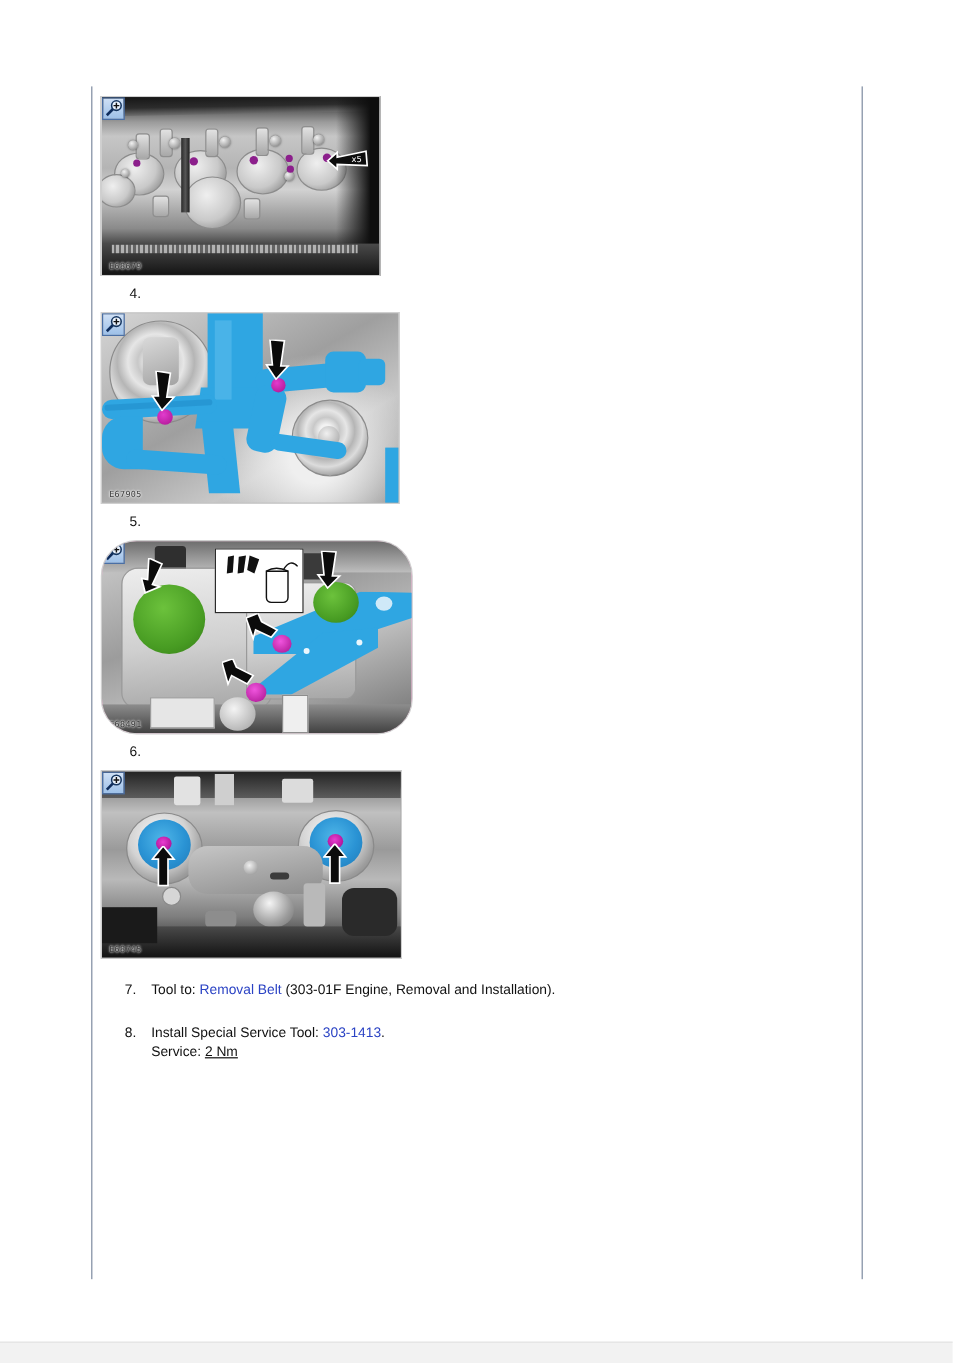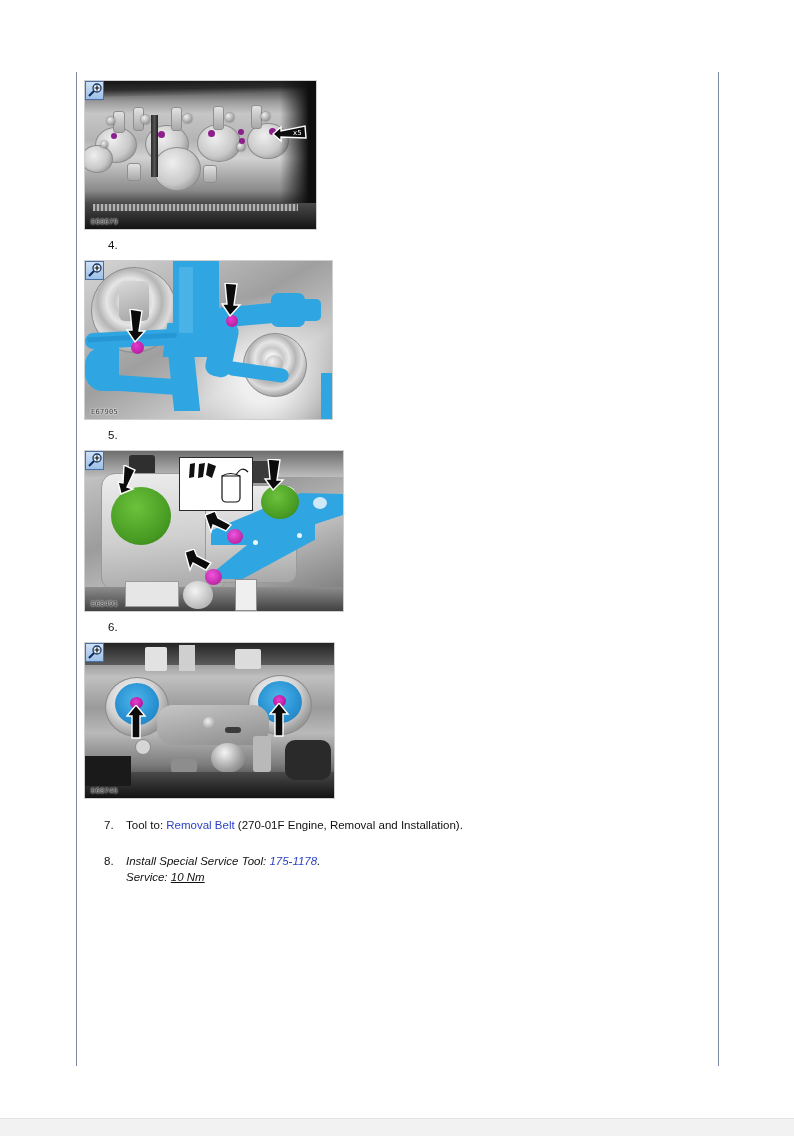--- a/index.html
+++ b/index.html
@@ -104,21 +104,21 @@
     line-height: 16px;
     padding-left: 20px;
   }
   .step-row .num {
     width: 22px;
     flex: 0 0 22px;
     text-align: left;
   }
   .step-row .body { flex: 1 1 auto; }
   .lnk { color: #2b43c4; }
-  .ital { font-style: italic; }
+  .ital { }
   .udl { text-decoration: underline; }
 
   
   .ph { position: absolute; }
   .arrow-blk { position: absolute; z-index: 20; }
   .dot { position: absolute; border-radius: 50%; z-index: 18; }
 
   
   #fig1 .fig-frame { width: 231px; height: 148px; background:#1d1d1d; }
   #fig1 .bg {
@@ -168,21 +168,21 @@
     position:absolute; border-radius:50%;
     background:
       radial-gradient(circle at 45% 40%, #f2f2f2 0 10%, #c8c8c8 22%, #e6e6e6 34%, #b5b5b5 47%, #dcdcdc 60%, #9d9d9d 76%, #c4c4c4 88%, #8f8f8f 100%);
     border:1px solid #8b8b8b;
   }
   .blu { position:absolute; background:#2fa6e2; }
   .blu-d { position:absolute; background:#1d86c4; }
   .blu-l { position:absolute; background:#63c0ee; }
 
   
-  #fig3 .fig-frame { width:258px; height:160px; background:#f9a8d4; }
+  #fig3 .fig-frame { width:258px; height:160px; background:#f9a8d4;border-radius:30px; }
   #fig3 .bg {
     position:absolute; inset:0;
     background:linear-gradient(160deg,#cfcfcf,#9c9c9c 40%,#bdbdbd 62%,#6f6f6f 100%);
   }
   #fig3 .inset {
     position:absolute; background:#ffffff; border:1px solid #2b2b2b; z-index:12;
   }
   #fig3 .grn {
     position:absolute; border-radius:50%;
     background:radial-gradient(circle at 42% 34%, #6cc23c, #479b22 65%, #347a17 100%);
@@ -474,27 +474,27 @@
             <circle cx="11" cy="6" r="4" fill="#eaf2fc" stroke="#15355f" stroke-width="1.3"></circle>
             <path d="M11 3.6v4.8M8.6 6h4.8" stroke="#111" stroke-width="1.2"></path>
           </svg>
         </div>
         <div class="fig-id">E68745</div>
       </div>
     </div>
 
     <div class="step-row" style="margin-top:18px;">
       <span class="num">7.</span>
-      <span class="body"><span>Tool to: </span><span class="lnk">Removal Belt</span><span> (270-01F Engine, Removal and Installation).</span></span>
+      <span class="body"><span>Tool to: </span><span class="lnk">Removal Belt</span><span> (303-01F Engine, Removal and Installation).</span></span>
     </div>
 
     <div class="step-row" style="margin-top:20px;">
       <span class="num">8.</span>
       <span class="body">
-        <span class="ital">Install Special Service Tool: </span><span class="lnk ital">175-1178</span><span class="ital">.</span><br>
-        <span class="ital">Service: </span><span class="ital udl">10 Nm</span>
+        <span class="ital">Install Special Service Tool: </span><span class="lnk ital">303-1413</span><span class="ital">.</span><br>
+        <span class="ital">Service: </span><span class="ital udl">2 Nm</span>
       </span>
     </div>
 
   </div>
 </div>
 
 <div class="page-footer-band"></div>
 
 </body></html>

